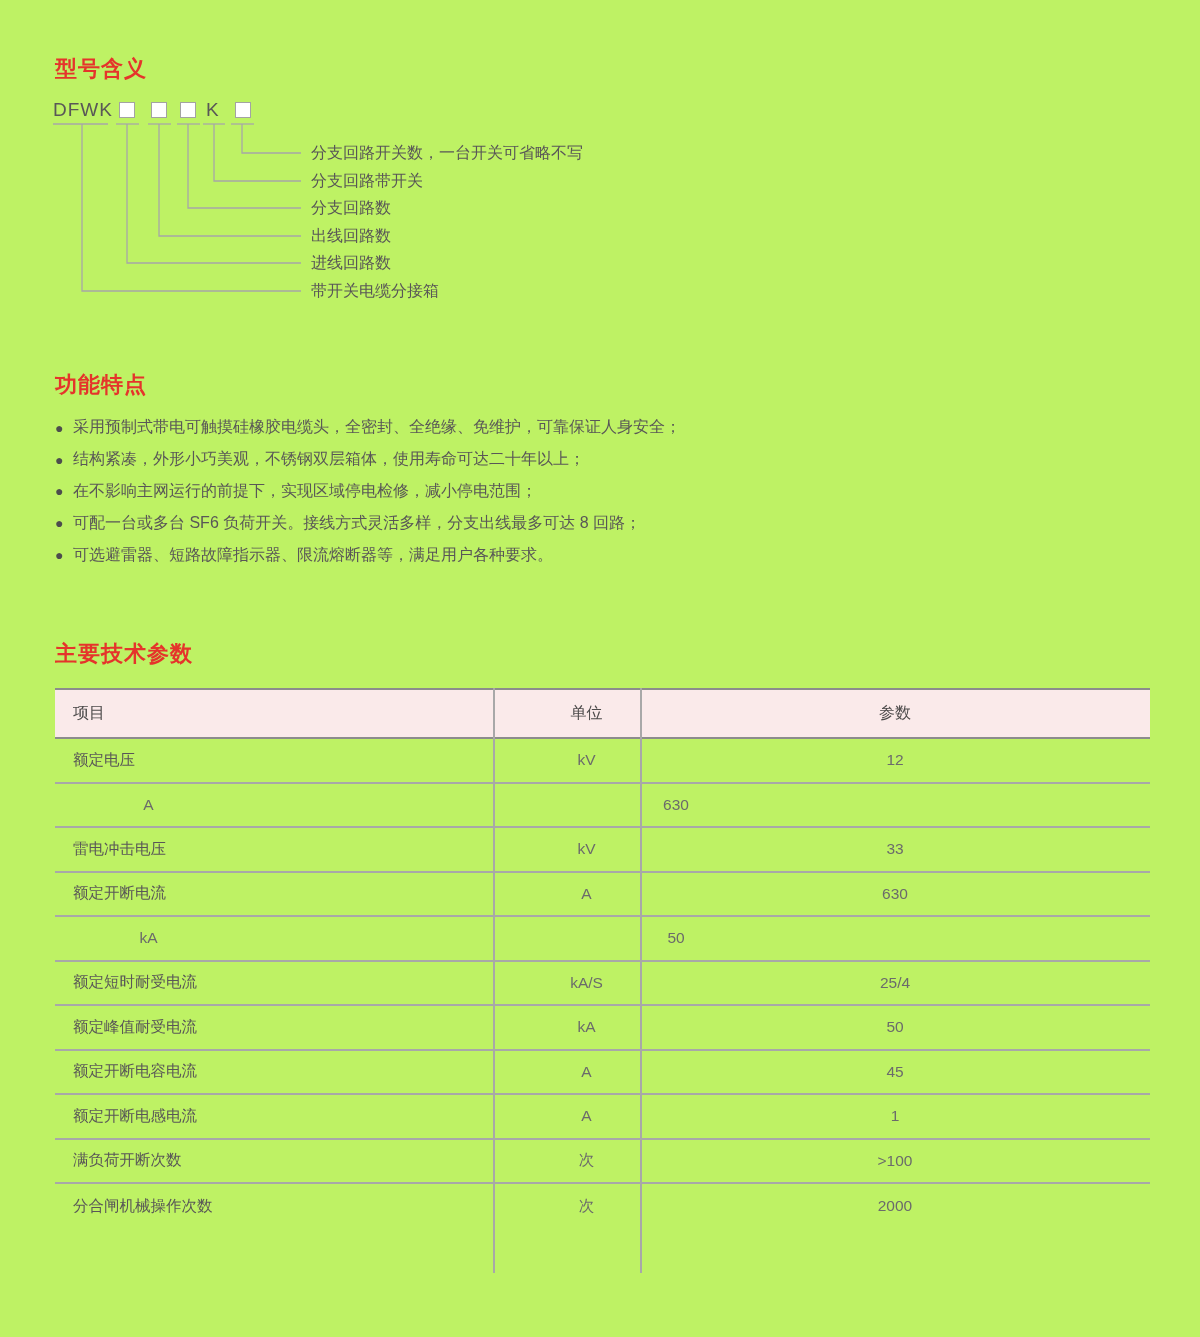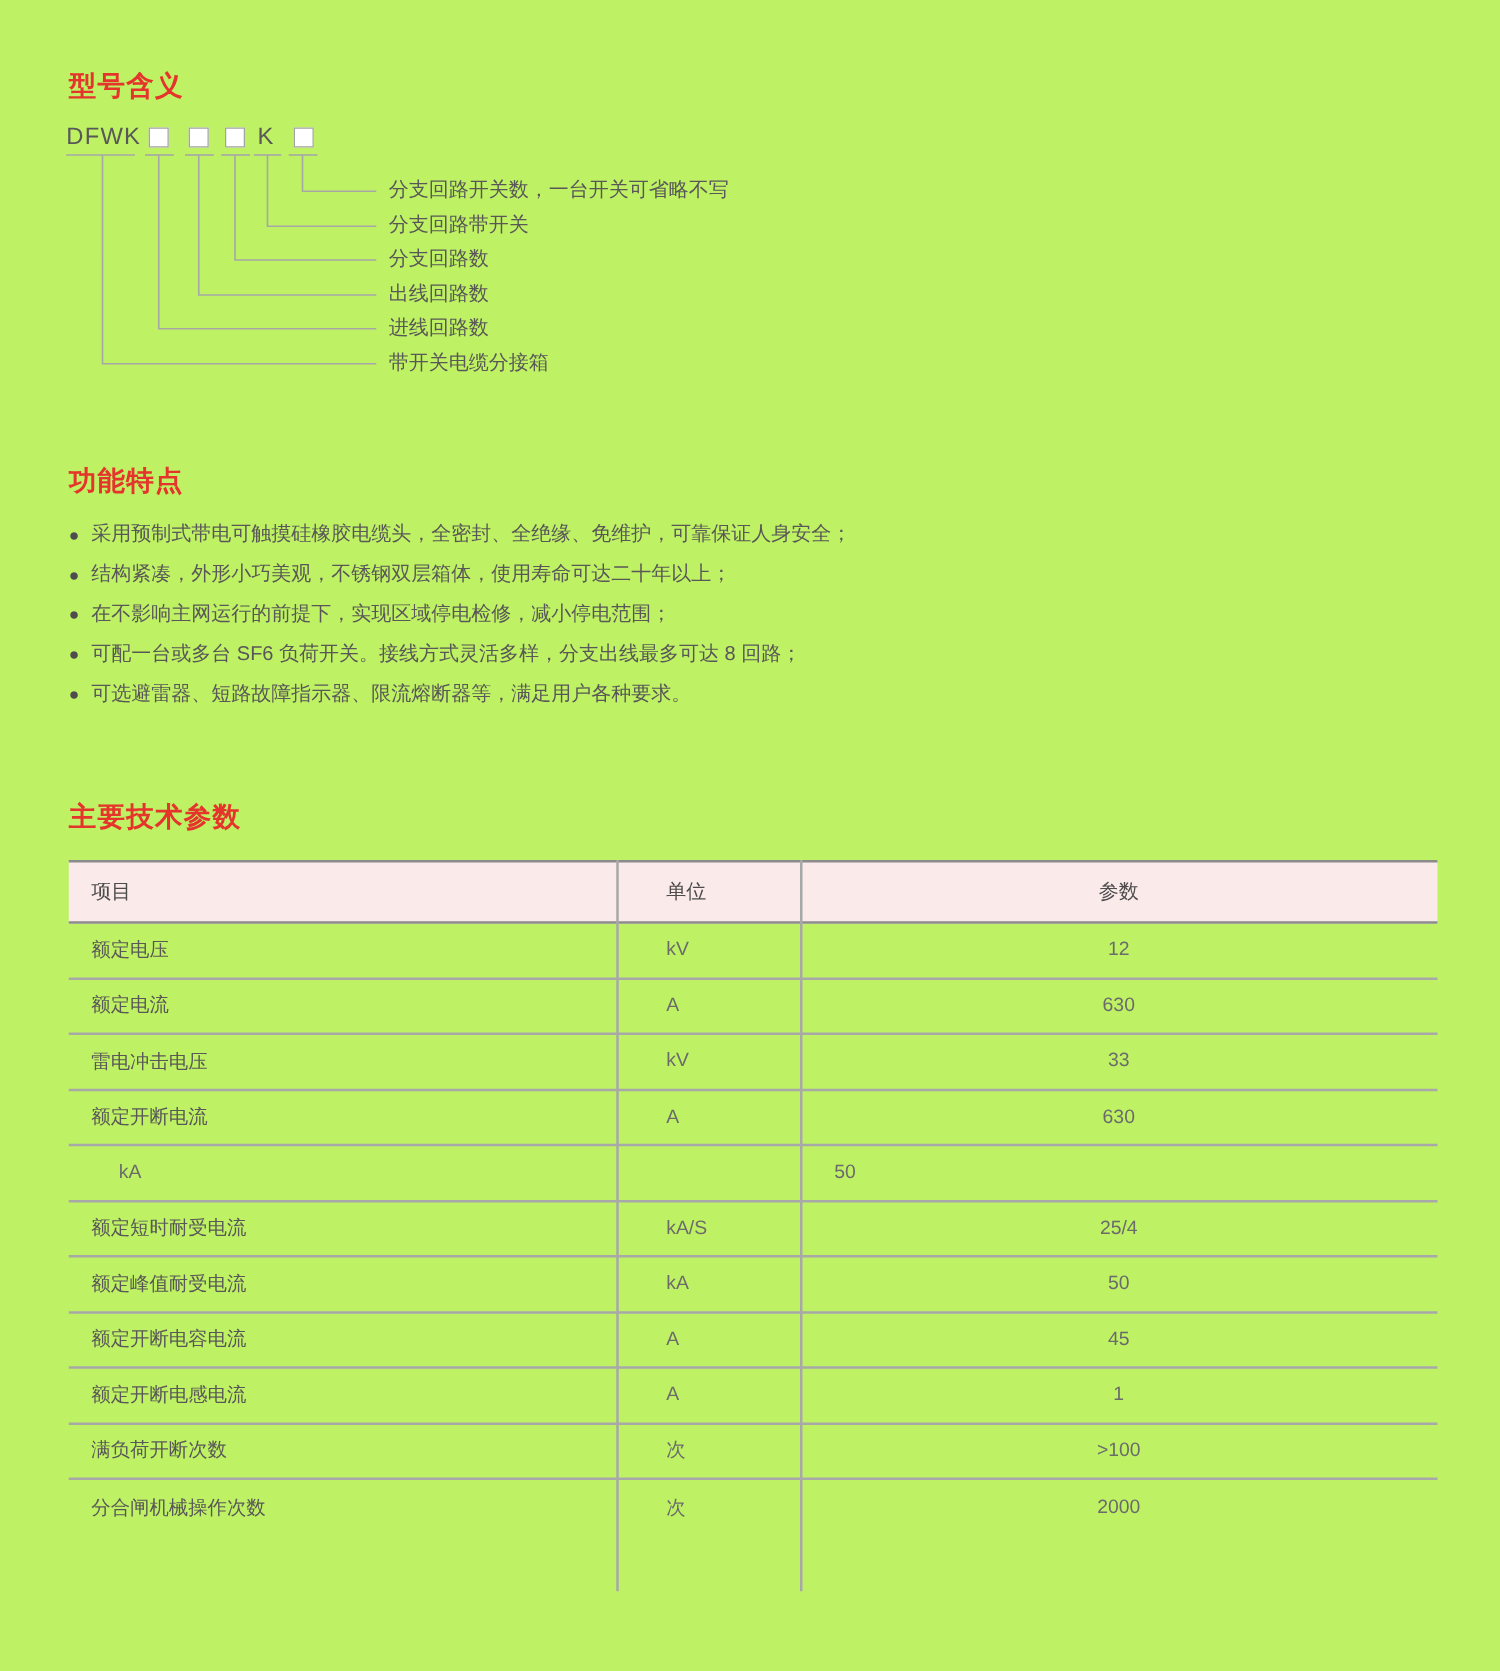--- a/index.html
+++ b/index.html
@@ -92,21 +92,21 @@
   }
   .pt-row {
     display: flex;
     height: 44.5px;
     border-bottom: 2px solid #a8a8a8;
     align-items: center;
     font-size: 15.5px;
   }
   .pt-row.last { border-bottom: none; }
   .cell-item { width: 438px; padding-left: 18px; color: #595757; }
-  .cell-unit { width: 147px; text-align: left; color: #6b6b6b; padding-left: 40px; }
+  .cell-unit { width: 147px; text-align: center; color: #6b6b6b; padding-left: 40px; }
   .cell-value { flex: 1; text-align: center; color: #6b6b6b; }
   .pt-header .cell-item, .pt-header .cell-unit, .pt-header .cell-value { color: #4d4b4b; }
   .v-divider {
     position: absolute;
     top: 0;
     width: 1.5px;
     height: 585px;
     background: #a8a8a8;
   }
   .v-divider.d1 { left: 438px; }
@@ -185,21 +185,20 @@
       <div class="cell-unit">单位</div>
       <div class="cell-value">参数</div>
     </div>
 
     <div class="pt-row">
       <div class="cell-item">额定电压</div>
       <div class="cell-unit">kV</div>
       <div class="cell-value">12</div>
     </div>
     <div class="pt-row">
-      <div class="cell-item">额定电流</div>
       <div class="cell-unit">A</div>
       <div class="cell-value">630</div>
     </div>
     <div class="pt-row">
       <div class="cell-item">雷电冲击电压</div>
       <div class="cell-unit">kV</div>
       <div class="cell-value">33</div>
     </div>
     <div class="pt-row">
       <div class="cell-item">额定开断电流</div>

